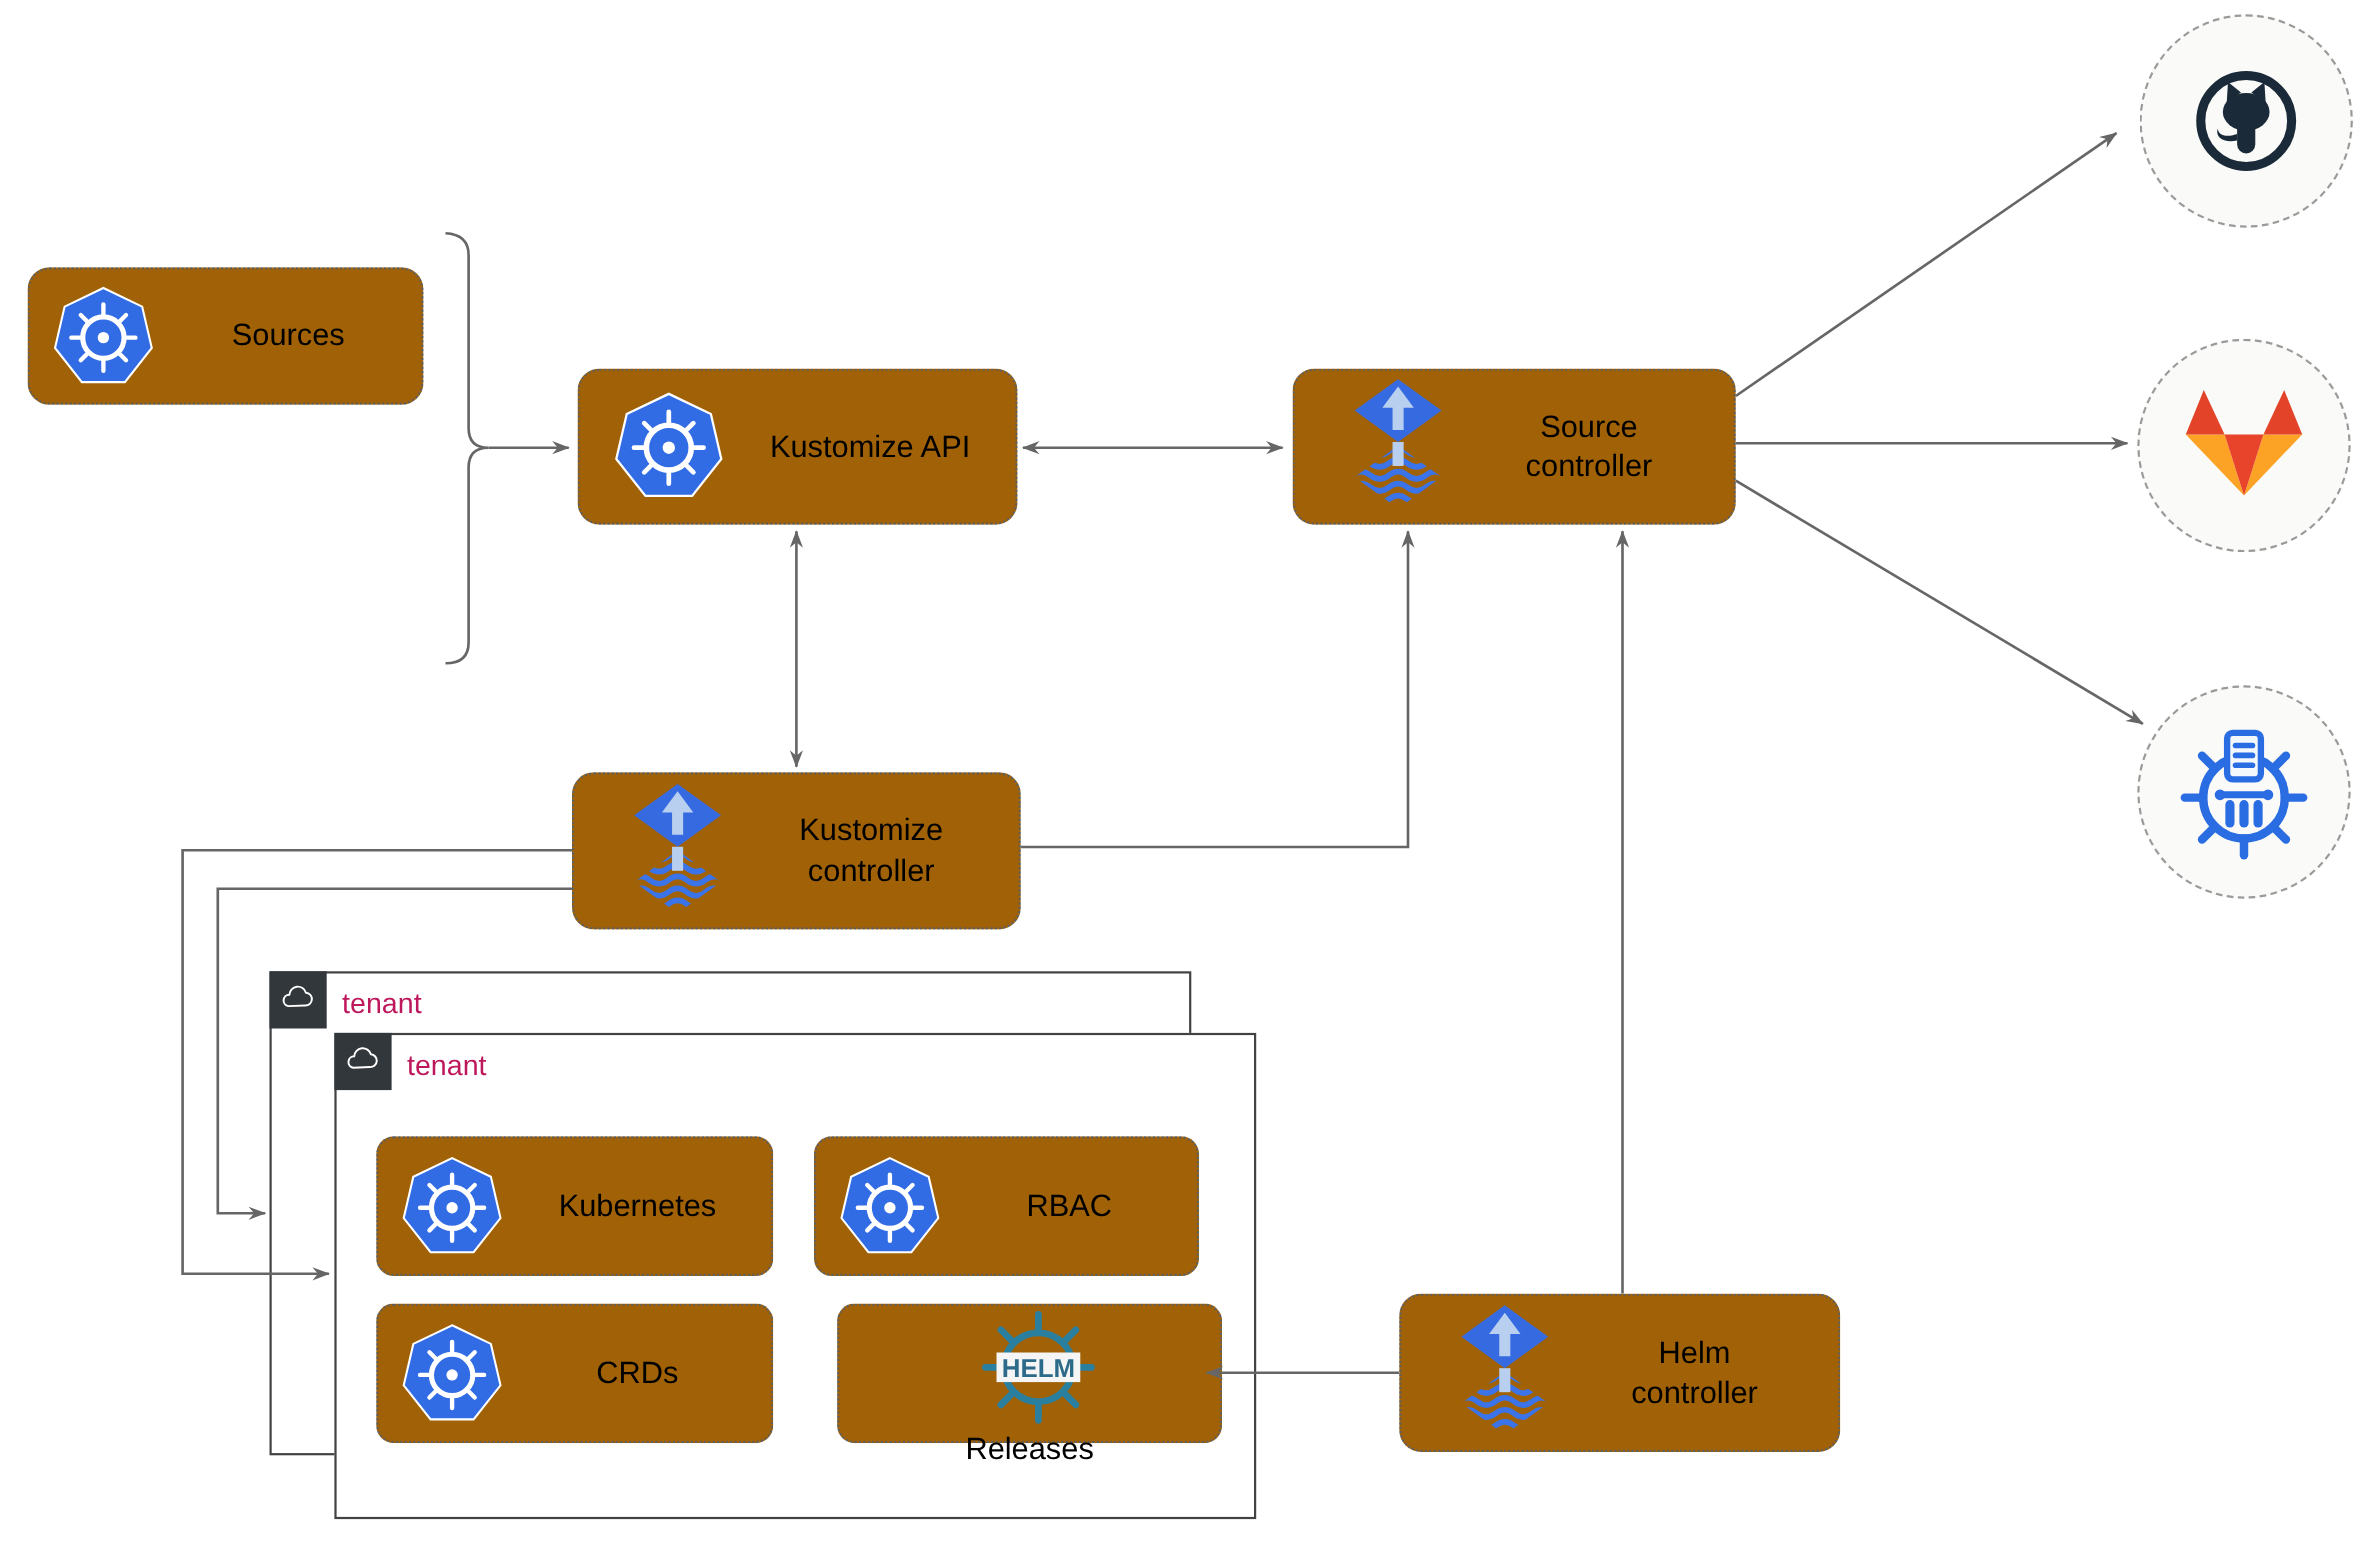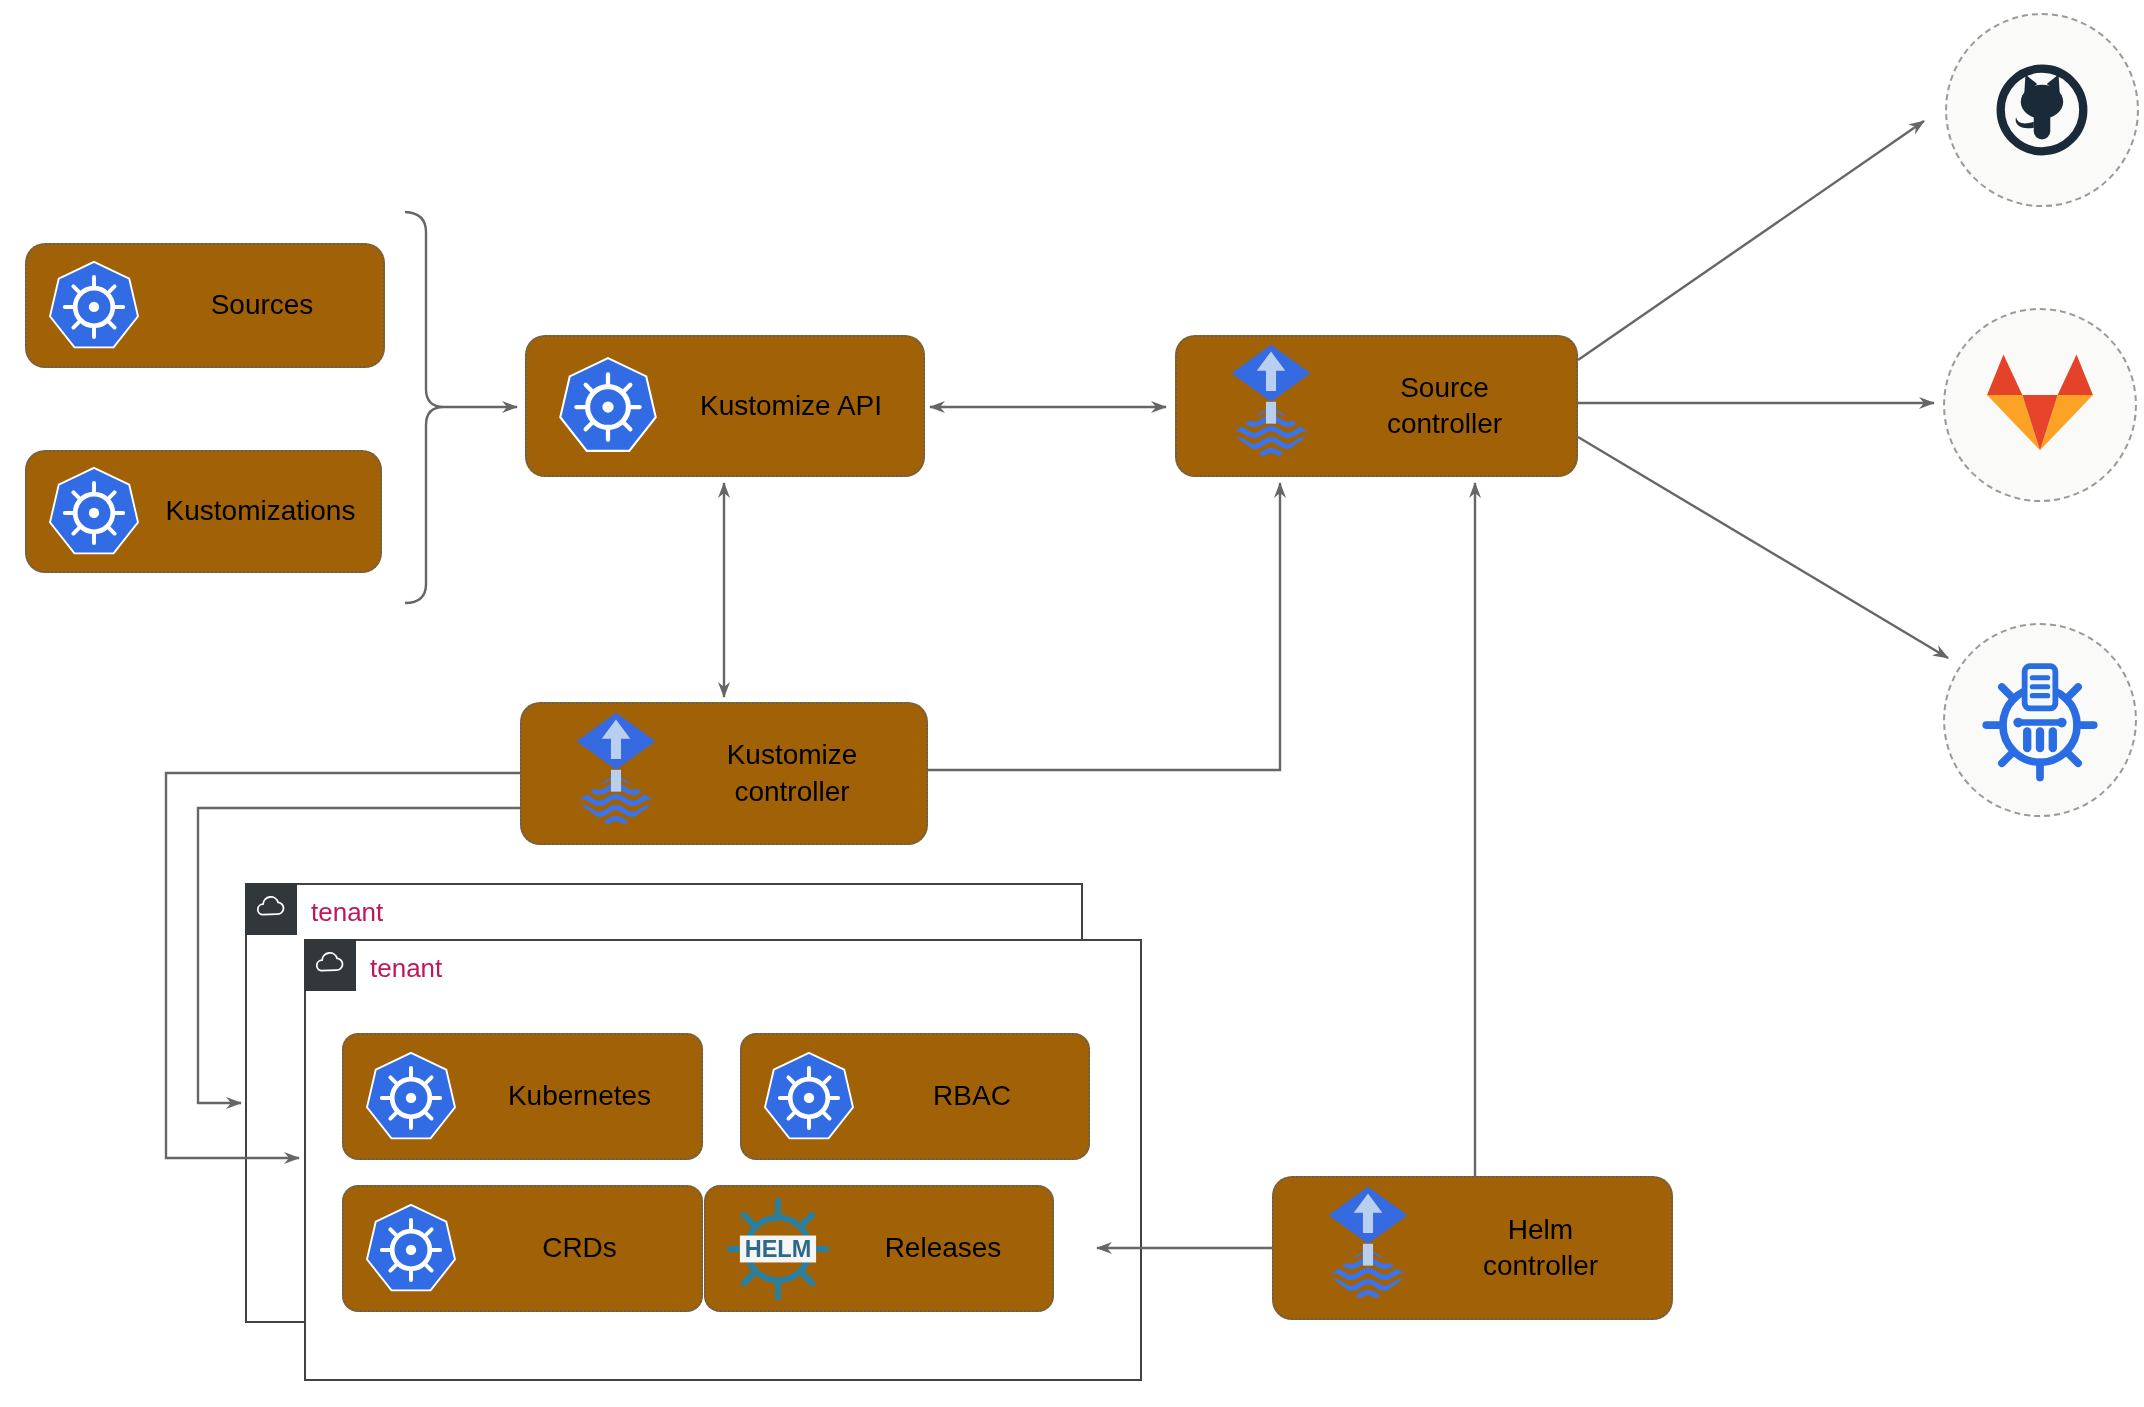--- a/index.html
+++ b/index.html
@@ -159,28 +159,20 @@
 
   <div class="node" style="left:25px;top:243px;width:360px;height:125px;">
     <span class="icon" style="margin-left:20px;">
       <svg width="94" height="94">
           <use href="#sym-k8s"></use>
         </svg>
     </span>
     <span class="lbl">Sources</span>
   </div>
 
-  <div class="node" style="left:25px;top:450px;width:357px;height:123px;">
-    <span class="icon" style="margin-left:20px;">
-      <svg width="94" height="94">
-          <use href="#sym-k8s"></use>
-        </svg>
-    </span>
-    <span class="lbl">Kustomizations</span>
-  </div>
 
   <div class="node" style="left:525px;top:335px;width:400px;height:142px;">
     <span class="icon" style="margin-left:30px;">
       <svg width="102" height="102">
           <use href="#sym-k8s"></use>
         </svg>
     </span>
     <span class="lbl">Kustomize API</span>
   </div>
 
@@ -234,21 +226,21 @@
 
   <div class="node" style="left:342px;top:1185px;width:361px;height:127px;border-radius:16px;z-index:3;justify-content:flex-end;">
     <span class="icon" style="margin-left:20px;">
       <svg width="94" height="94">
           <use href="#sym-k8s"></use>
         </svg>
     </span>
     <span class="lbl">CRDs</span>
   </div>
 
-  <div class="node" style="left:704px;top:1185px;width:350px;height:127px;border-radius:16px;z-index:3;">
+  <div class="node" style="left:761px;top:1185px;width:350px;height:127px;border-radius:16px;z-index:3;flex-direction:column;">
     <span class="icon" style="margin-left:16px;">
       <svg width="112" height="112">
           <use href="#sym-helm"></use>
         </svg>
     </span>
     <span class="lbl">Releases</span>
   </div>
 
   <div class="circle" style="left:1945px;top:13px;">
     <span style="display:flex;">

